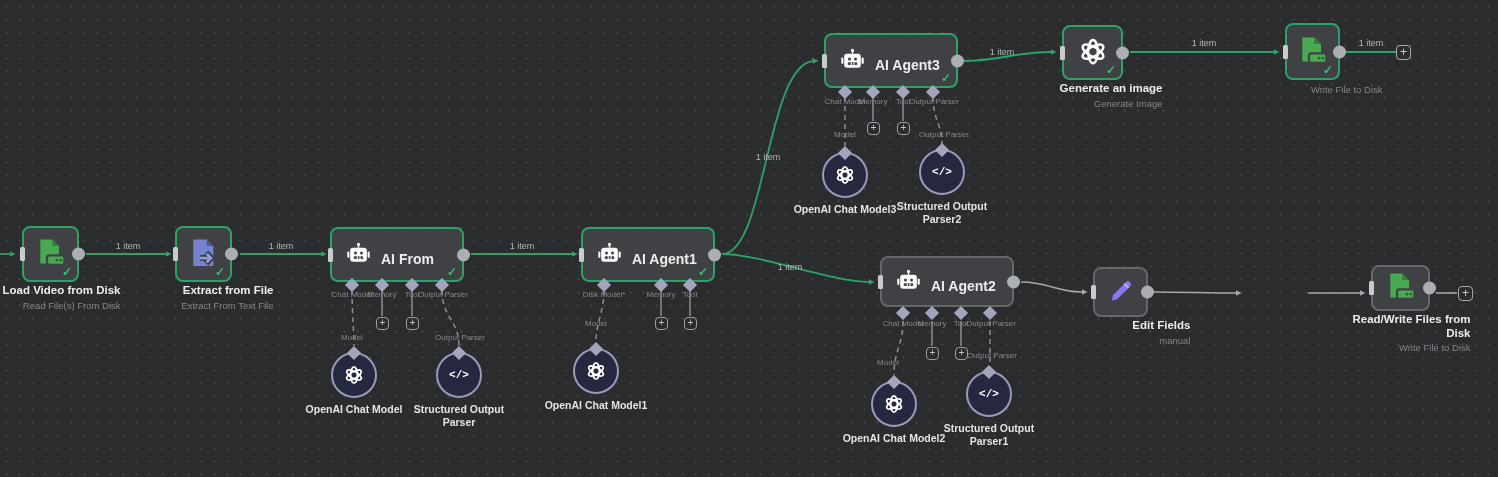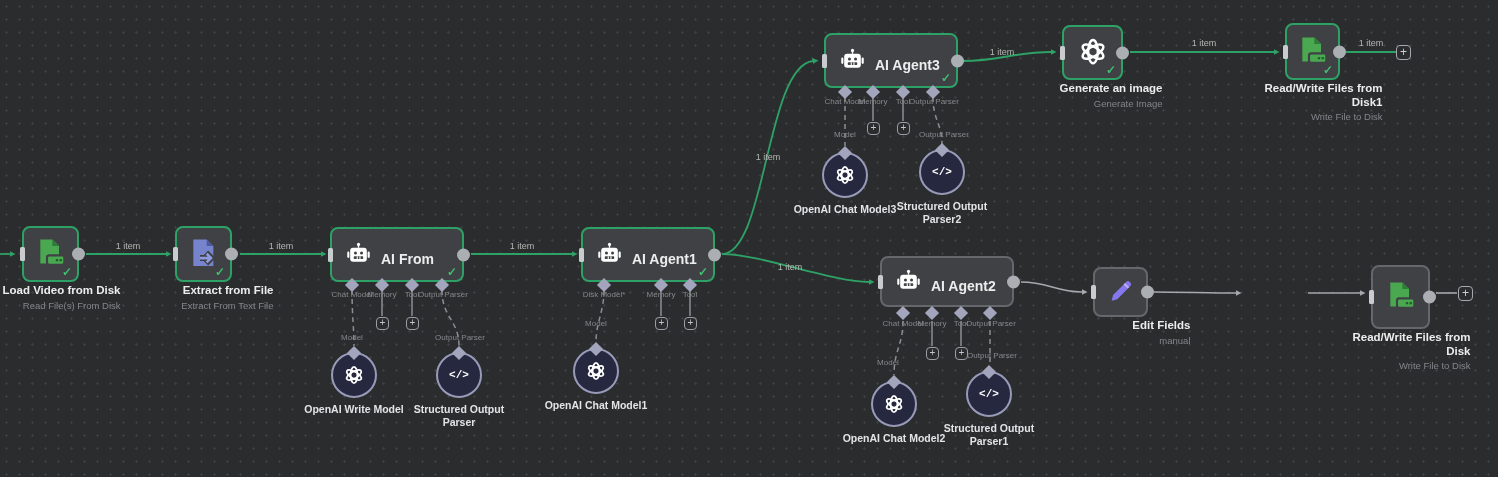--- a/index.html
+++ b/index.html
@@ -244,42 +244,41 @@
       <svg viewBox="0 0 24 24" width="32" height="32">
           <path d="M4 2h9l5 5v13H4z" fill="#4aa851"></path>
           <path d="M13 2v5h5z" fill="#2e7d38"></path>
           <rect x="9" y="14" width="13" height="7" rx="1.6" fill="#4aa851" stroke="#3f4144" stroke-width="1.6"></rect>
           <rect x="15.6" y="16.8" width="1.8" height="1.6" fill="#1f5c28"></rect>
           <rect x="18.4" y="16.8" width="1.8" height="1.6" fill="#1f5c28"></rect>
         </svg>
     </span>
     <span class="check">✓</span>
     <div class="nlabel">
-      <div class="ntitle">Read/Write Files from Disk1</div>
       <div class="nsub">Write File to Disk</div>
     </div>
   </div>
 
   <div class="node sq" style="left:1093px;top:267px;width:55px;height:50px">
     <span class="port-in"></span>
     <span class="port-out"></span>
     <span class="cicon">
       <svg viewBox="0 0 24 24" width="28" height="28">
           <path d="M4 20.5l1.2-5L16.4 4.3a2.1 2.1 0 013 0l.6.6a2.1 2.1 0 010 3L8.8 19.2z" fill="#8578ee"></path>
           <path d="M14.8 5.9l3.6 3.6" stroke="#bcb4f7" stroke-width="1.6"></path>
         </svg>
     </span>
     <div class="nlabel">
       <div class="ntitle">Edit Fields</div>
       <div class="nsub">manual</div>
     </div>
   </div>
 
 
-  <div class="node sq" style="left:1371px;top:265px;width:59px;height:64px">
+  <div class="node sq" style="left:1371px;top:265px;width:59px;height:46px">
     <span class="port-in"></span>
     <span class="port-out"></span>
     <span class="cicon">
       <svg viewBox="0 0 24 24" width="32" height="32">
           <path d="M4 2h9l5 5v13H4z" fill="#4aa851"></path>
           <path d="M13 2v5h5z" fill="#2e7d38"></path>
           <rect x="9" y="14" width="13" height="7" rx="1.6" fill="#4aa851" stroke="#3f4144" stroke-width="1.6"></rect>
           <rect x="15.6" y="16.8" width="1.8" height="1.6" fill="#1f5c28"></rect>
           <rect x="18.4" y="16.8" width="1.8" height="1.6" fill="#1f5c28"></rect>
         </svg>
@@ -343,21 +342,21 @@
 
   <div class="subnode" style="left:331px;top:352px">
     <span class="sdiamond"></span>
     <span class="sicon"><svg viewBox="0 0 24 24" width="24" height="24">
           <g fill="none" stroke="#fff" stroke-width="1.8">
             <ellipse cx="12" cy="12" rx="3.4" ry="8.2"></ellipse>
             <ellipse cx="12" cy="12" rx="3.4" ry="8.2" transform="rotate(60 12 12)"></ellipse>
             <ellipse cx="12" cy="12" rx="3.4" ry="8.2" transform="rotate(120 12 12)"></ellipse>
           </g>
         </svg></span>
-    <div class="slabel">OpenAI Write Model</div>
+    <div class="slabel">OpenAI Chat Model</div>
   </div>
 
   <div class="subnode" style="left:436px;top:352px">
     <span class="sdiamond"></span>
     <span class="sicon codeicon">&lt;/&gt;</span>
     <div class="slabel">Structured Output Parser</div>
   </div>
 
   <div class="subnode" style="left:573px;top:348px">
     <span class="sdiamond"></span>

